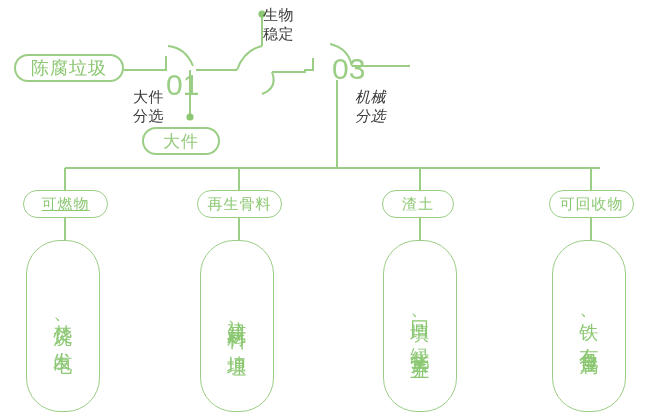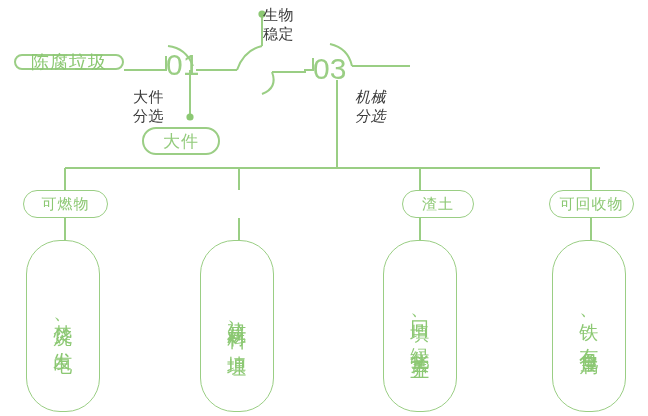--- a/index.html
+++ b/index.html
@@ -18,34 +18,34 @@
     box-sizing:border-box;
     display:flex;align-items:center;justify-content:center;
     border:1.6px solid #9ACE84;
     border-radius:999px;
     color:#8CC873;
     background:#fff;
     letter-spacing:1px;
     white-space:nowrap;
   }
   .pill-root{
-    left:14px;top:54px;width:110px;height:16px;
+    left:14px;top:54px;width:110px;height:28px;
     font-size:18px;border-width:2px;border-color:#9BCE85;color:#8CC873;
   }
   .pill-bulky{
     left:142px;top:127px;width:78px;height:28px;
     font-size:17px;border-width:2.2px;border-color:#9BCE85;color:#93CB7C;
   }
   .pill-cat{
     height:28px;font-size:15px;border-width:1.6px;
     border-color:#9ACE84;color:#8CC873;
   }
-  .pill-cat.c1{left:23px;top:190px;width:85px;}
+  .pill-cat.c1{left:23px;top:190px;width:85px;text-decoration:underline;}
   .pill-cat.c2{left:197px;top:190px;width:85px;}
-  .pill-cat.c3{left:402px;top:190px;width:72px;}
+  .pill-cat.c3{left:382px;top:190px;width:72px;}
   .pill-cat.c4{left:549px;top:190px;width:85px;text-align:right;}
 
   
   .vbox{
     position:absolute;
     box-sizing:border-box;
     border:1.5px solid #9ACE84;
     border-radius:34px;
     background:#fff;
     display:flex;align-items:center;justify-content:center;
@@ -67,23 +67,23 @@
 
   
   .stepnum{
     position:absolute;
     color:#9ACE84;
     font-size:30px;
     font-weight:400;
     letter-spacing:0px;
     font-family:"Liberation Sans","DejaVu Sans",sans-serif;
   }
-  .sn1{left:166px;top:48px;text-align:right;}
+  .sn1{left:166px;top:68px;text-align:right;}
   .sn2{left:241px;top:52px;}
-  .sn3{left:313px;top:52px;}
+  .sn3{left:332px;top:52px;}
 
   
   .anno{
     position:absolute;
     color:#3A3A3A;
     font-size:15px;
     line-height:1.25;
     letter-spacing:0.5px;
     white-space:pre-line;
     text-align:left;
@@ -145,20 +145,21 @@
   <div class="anno an-bulky">大件
 分选</div>
   <div class="anno an-bio">生物
 稳定</div>
   <div class="anno an-mech">机械
 分选</div>
 
   <div class="pill pill-bulky">大件</div>
 
   <div class="pill pill-cat c1">可燃物</div>
+  <div class="pill pill-cat c2">再生骨料</div>
   <div class="pill pill-cat c3">渣土</div>
   <div class="pill pill-cat c4">可回收物</div>
 
   <div class="vbox vb1">
     <span class="vtext">焚烧、发电</span>
   </div>
   <div class="vbox vb2">
     <span class="vtext">建筑材料、填埋</span>
   </div>
   <div class="vbox vb3">

